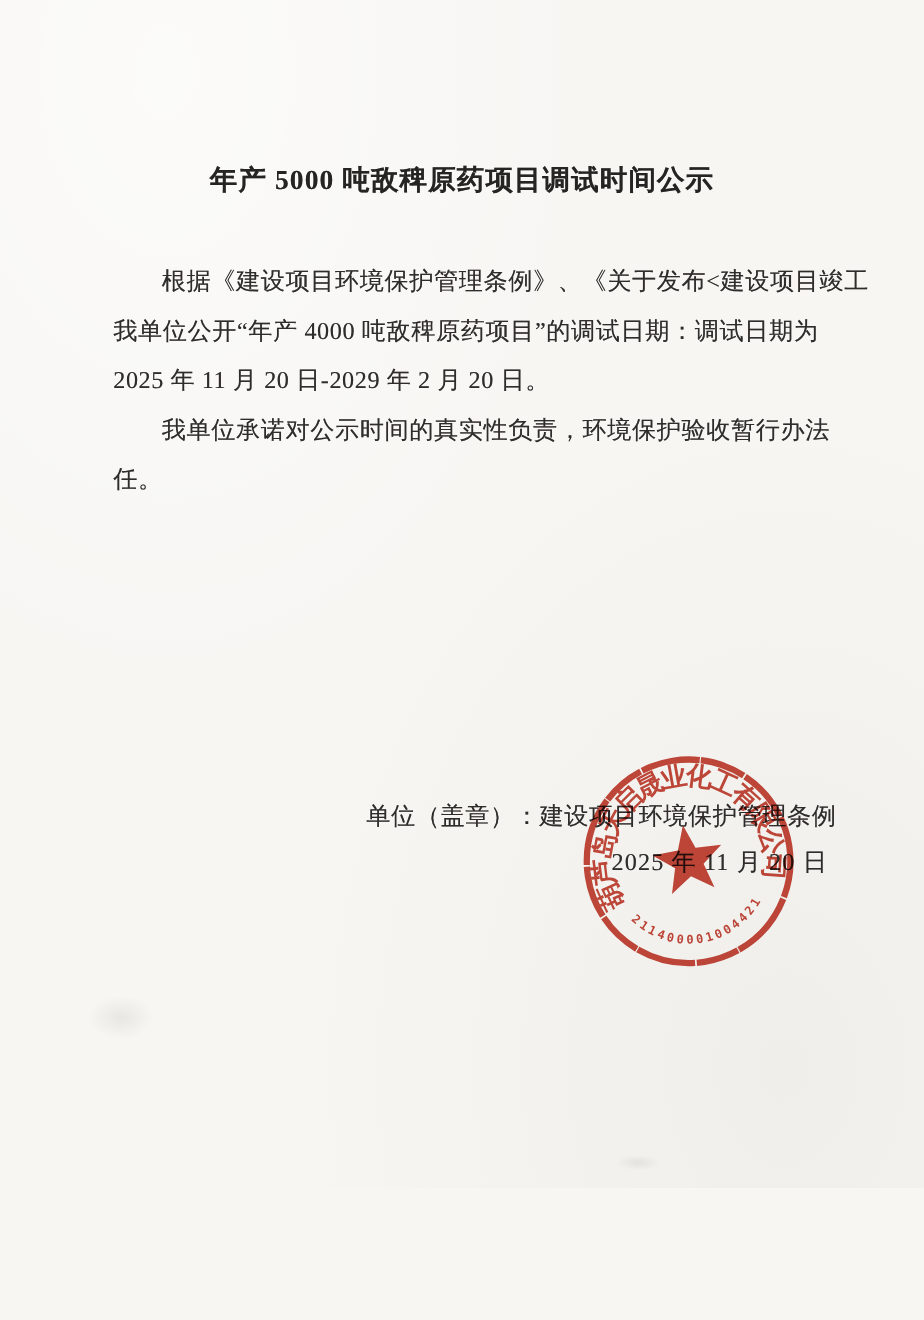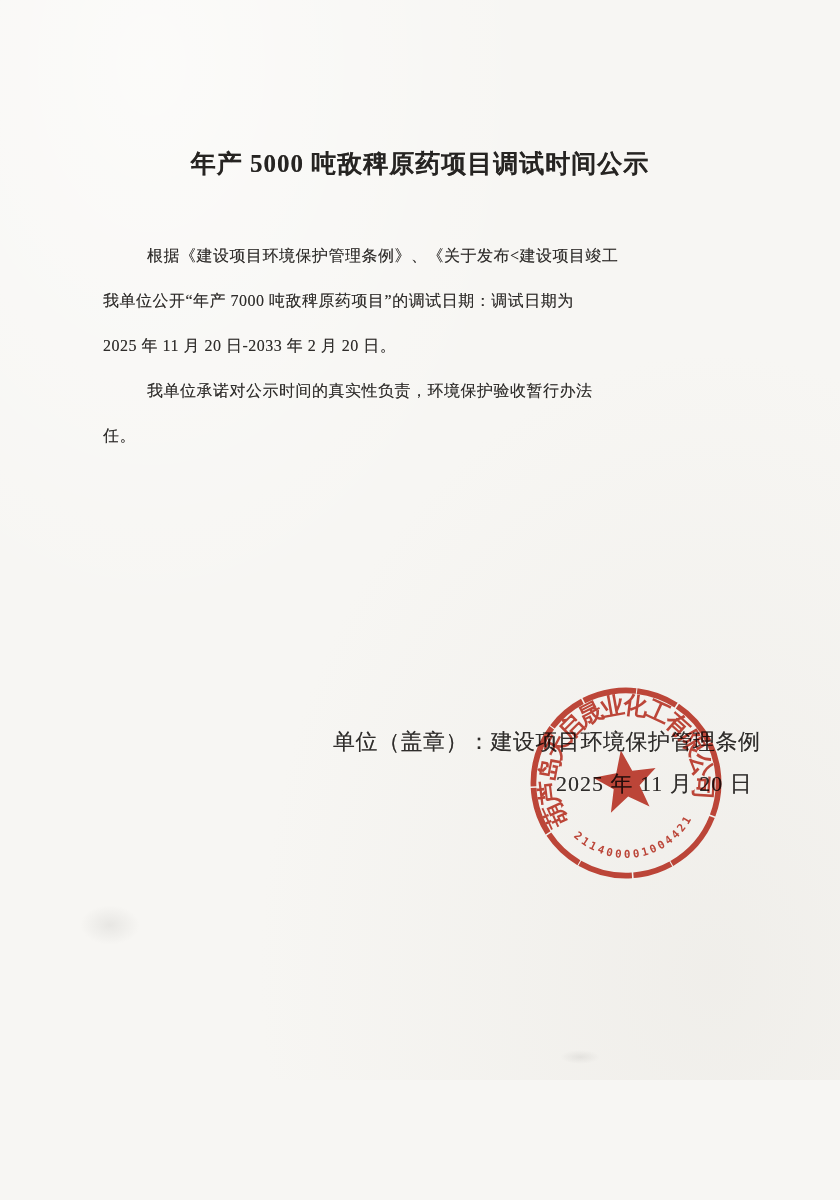--- a/index.html
+++ b/index.html
@@ -25,21 +25,21 @@
   .doc-title{
     position:absolute;top:147px;left:0;width:840px;
     text-align:center;
     font-size:25px;font-weight:bold;
     letter-spacing:1px;
     color:#262422;
     text-shadow:0 0 .6px rgba(40,38,36,.55);
   }
   .body-text{
     position:absolute;top:233px;left:103px;width:636px;
-    font-size:16px;
+    font-size:22px;
   }
   .body-text .line{
     height:45px;line-height:45px;
     white-space:nowrap;
     letter-spacing:.5px;
     text-shadow:0 0 .6px rgba(47,45,43,.5);
   }
   .body-text .line.indent{ text-indent:44px; }
   .sig-line{
     position:absolute;top:727px;left:333px;
@@ -80,22 +80,22 @@
 </style>
 </head>
 <body>
 
 <div class="page">
 
   <div class="doc-title">年产 5000 吨敌稗原药项目调试时间公示</div>
 
   <div class="body-text">
     <div class="line indent">根据《建设项目环境保护管理条例》、《关于发布&lt;建设项目竣工</div>
-    <div class="line">我单位公开“年产 7000 吨敌稗原药项目”的调试日期：调试日期为</div>
-    <div class="line">2025 年 11 月 20 日-2033 年 2 月 20 日。</div>
+    <div class="line">我单位公开“年产 4000 吨敌稗原药项目”的调试日期：调试日期为</div>
+    <div class="line">2025 年 11 月 20 日-2029 年 2 月 20 日。</div>
     <div class="line indent">我单位承诺对公示时间的真实性负责，环境保护验收暂行办法</div>
     <div class="line">任。</div>
   </div>
 
   <div class="sig-line">单位（盖章）：建设项目环境保护管理条例</div>
 
   <div class="date-line">2025 年 11 月 20 日</div>
 
   <svg class="seal" viewBox="0 0 200 200" xmlns="http://www.w3.org/2000/svg">
     <defs>

